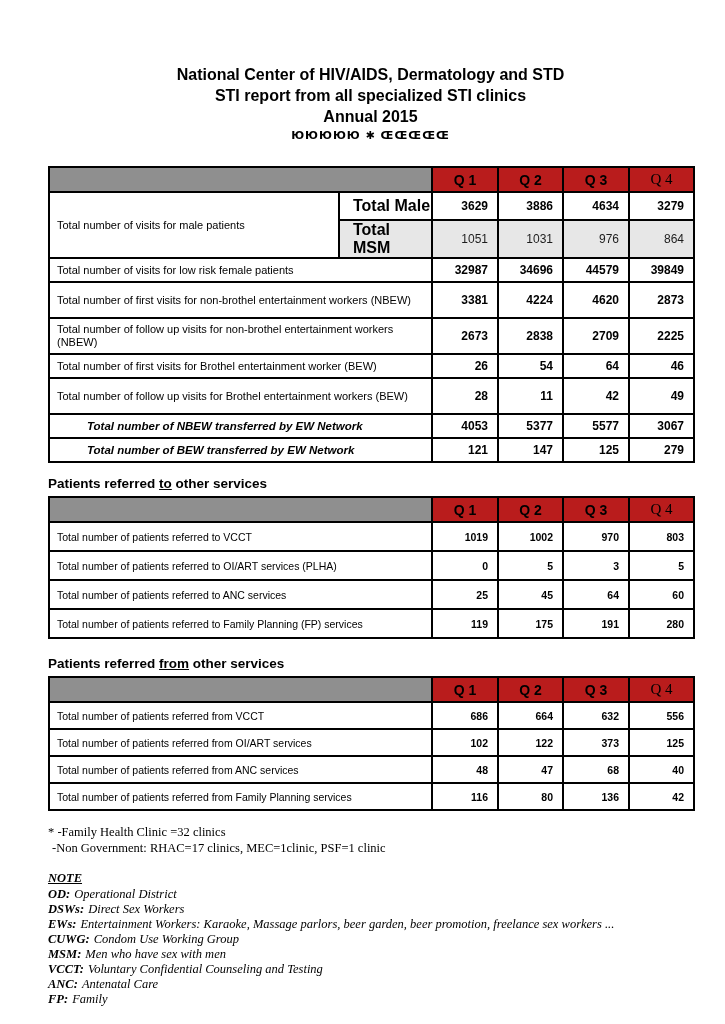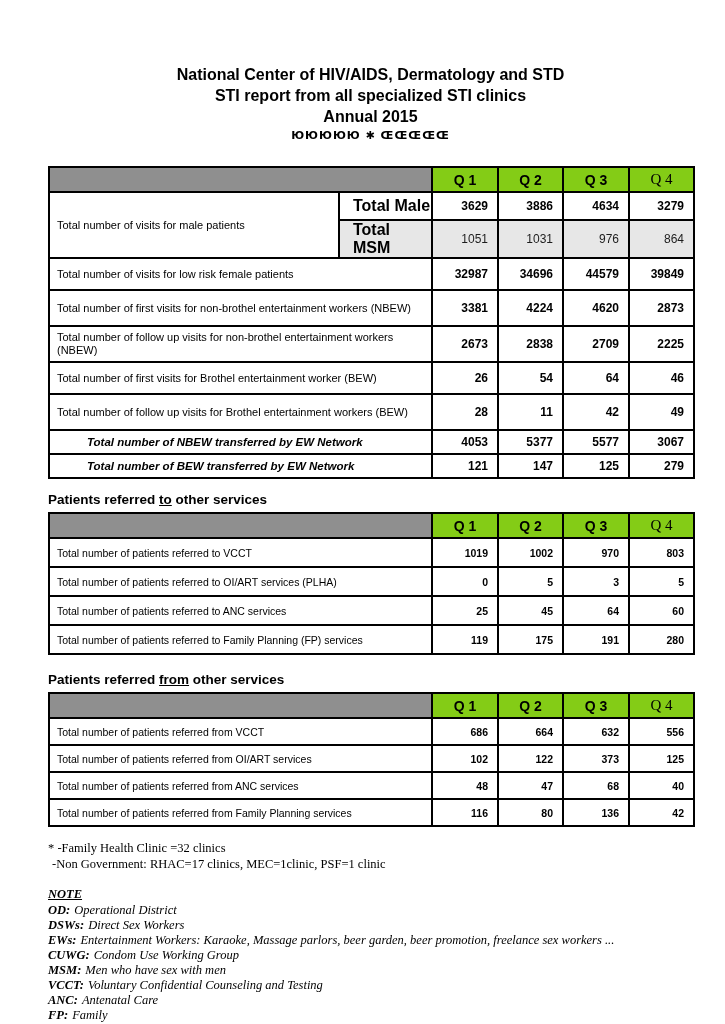--- a/index.html
+++ b/index.html
@@ -27,40 +27,40 @@
     font-weight: bold;
     margin-top: 2px;
     letter-spacing: 1px;
   }
 
   
   table { border-collapse: collapse; table-layout: fixed; width: 645px; }
   td, th { border: 2px solid #000; vertical-align: middle; padding: 0; }
   th.ghead { background: #8f8f8f; }
   th.qhead {
-    background: #84cc16; height: 25px; text-align: center;
+    background: #b91c1c; height: 25px; text-align: center;
     font-size: 14px; font-weight: bold;
   }
   th.qhead.q4 {
     font-family: "Liberation Serif", "DejaVu Serif", serif;
     font-weight: normal; font-size: 15px;
   }
   td.lbl {
     font-size: 11px; line-height: 13px;
     padding: 3px 6px 3px 7px; text-align: left;
   }
   td.sublbl { font-size: 16px; font-weight: bold; padding-left: 13px; }
   td.val { font-size: 12px; font-weight: bold; text-align: right; padding-right: 9px; }
 
   .visits-table { margin-top: 24px; }
   tr.msm-row td { background: #e7e7e7; }
   tr.msm-row td.val { font-weight: normal; color: #1d1d1d; }
   tr.total-row td.lbl { font-weight: bold; font-style: italic; font-size: 11.5px; padding-left: 37px; }
 
-  .h25 { height: 25px; } .h28 { height: 28px; } .h26 { height: 32px; padding-left: 48px; }
+  .h25 { height: 25px; } .h28 { height: 28px; } .h26 { height: 24px; padding-left: 48px; }
   .h36 { height: 36px; } .h24 { height: 24px; } .h29 { height: 29px; }
   .h27 { height: 27px; }
 
   .ref-table td.lbl { font-size: 10.5px; line-height: 12px; }
   .ref-table td.val { font-size: 10.5px; }
 
   
   h2.section { font-size: 13.5px; font-weight: bold; margin-top: 13px; }
   h2.section span { white-space: pre-wrap; }
   h2.section .u { text-decoration: underline; }

